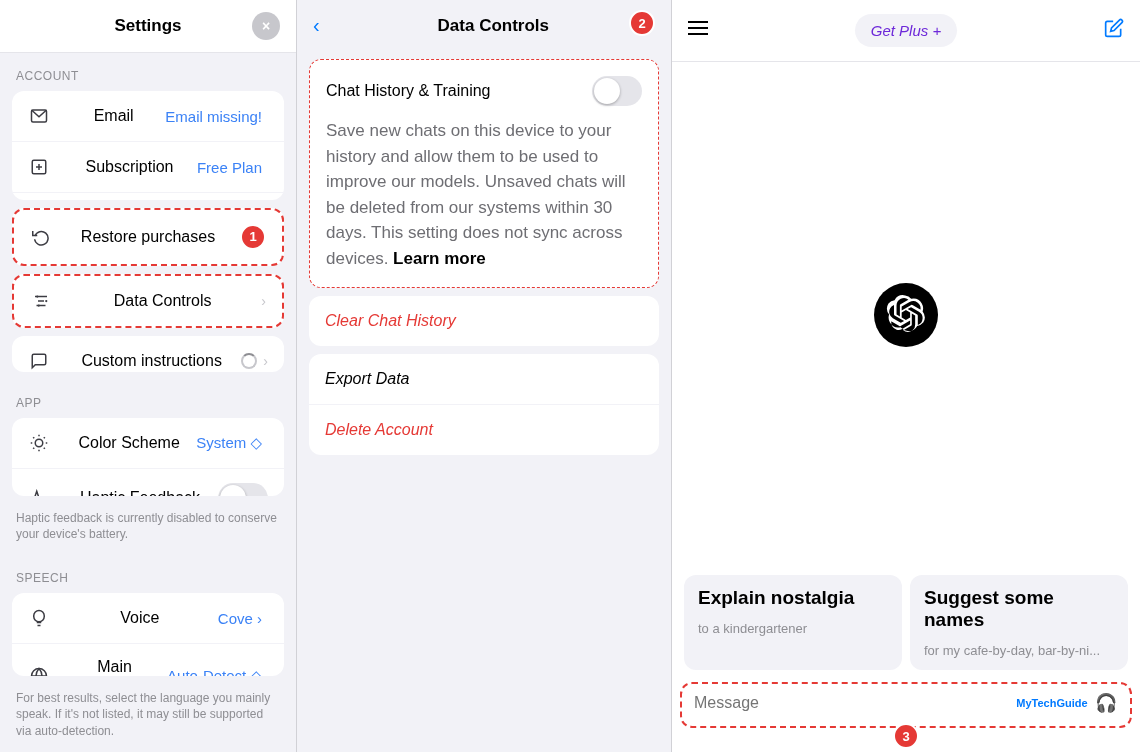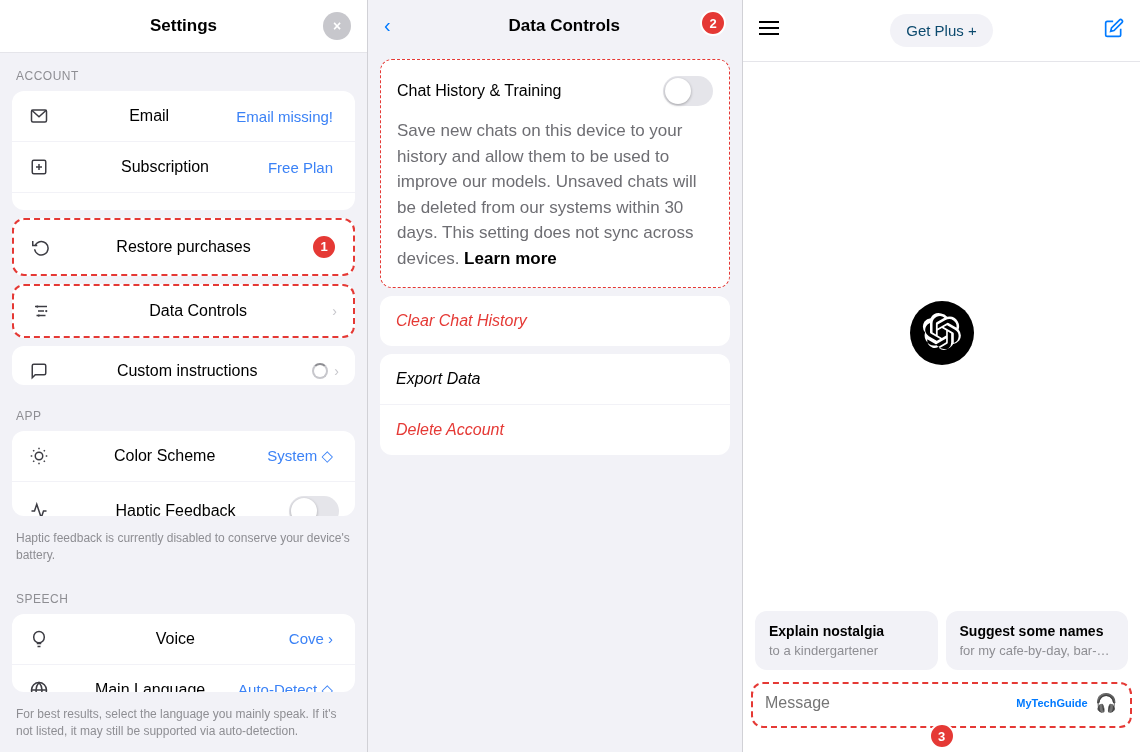--- a/index.html
+++ b/index.html
@@ -7,21 +7,21 @@
       font-family: -apple-system, BlinkMacSystemFont, 'Segoe UI', sans-serif;
       background: #f2f2f7;
       display: flex;
       width: 1140px;
       height: 752px;
       overflow: hidden;
     }
 
     
     .left-panel {
-      width: 368px;
+      width: 297px;
       background: #f2f2f7;
       display: flex;
       flex-direction: column;
       border-right: 1px solid #d1d1d6;
       overflow-y: auto;
     }
 
     .settings-header {
       background: #ffffff;
       display: flex;
@@ -295,25 +295,26 @@
       cursor: pointer;
     }
 
     .get-plus-btn {
       background: #f2f2f7;
       border: none;
       border-radius: 20px;
       padding: 8px 16px;
       font-size: 15px;
       font-weight: 500;
-      color: #0c4a6e;
+      color: #6d28d9;
       cursor: pointer;
       display: flex;
       align-items: center;
       gap: 4px;
+      font-style: italic;
     }
 
     .edit-icon {
       font-size: 18px;
       color: #007aff;
       cursor: pointer;
     }
 
     .chat-main {
       flex: 1;
@@ -348,24 +349,24 @@
     .suggestion-card {
       background: #f2f2f7;
       border-radius: 12px;
       padding: 12px 14px;
       flex: 1;
       min-width: 0;
       cursor: pointer;
     }
 
     .suggestion-title {
-      font-size: 14px;
+      font-size: 19px;
       font-weight: 600;
       color: #000;
-      margin-bottom: 4px;
+      margin-bottom: 12px;
     }
 
     .suggestion-sub {
       font-size: 13px;
       color: #8e8e93;
       white-space: nowrap;
       overflow: hidden;
       text-overflow: ellipsis;
     }
 

